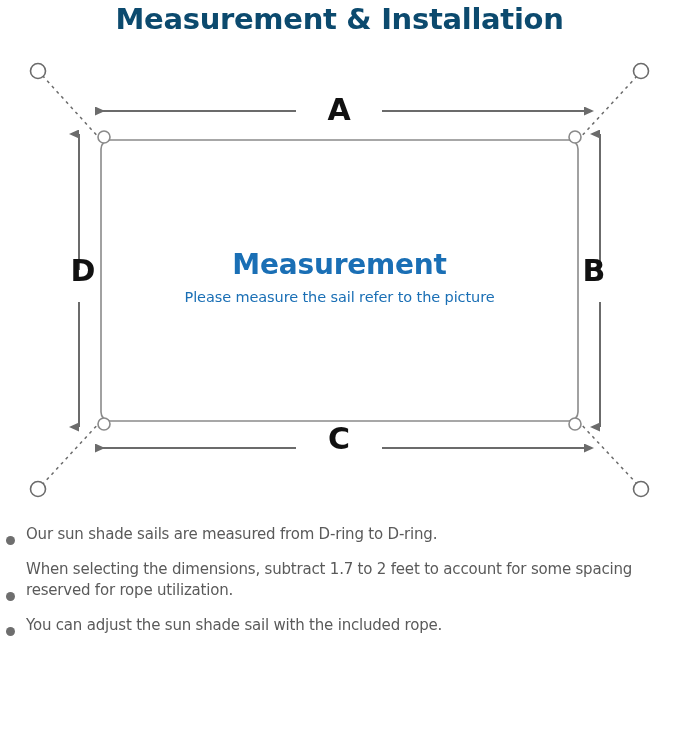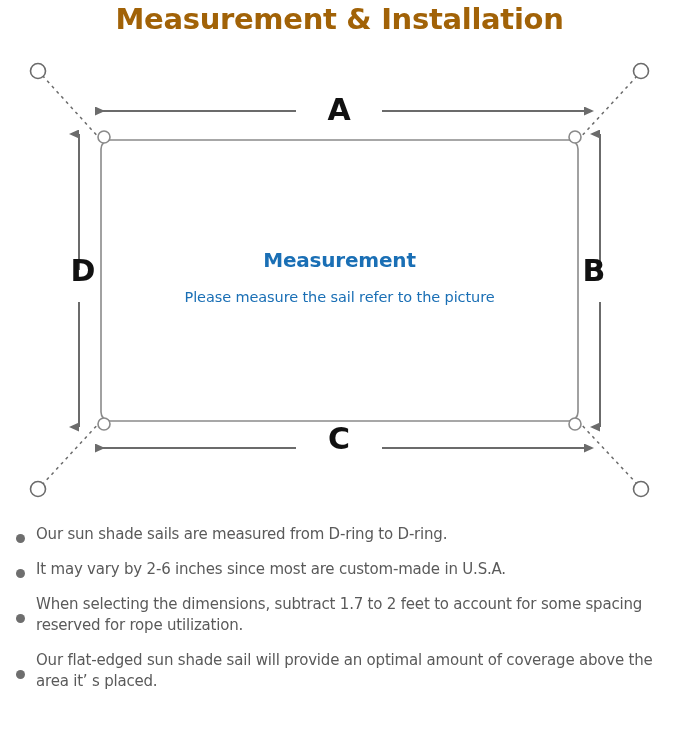--- a/index.html
+++ b/index.html
@@ -21,21 +21,21 @@
   #page-title {
     position: absolute;
     top: 0px;
     left: 0;
     width: 679px;
     text-align: center;
     font-family: "DejaVu Sans", sans-serif;
     font-size: 29px;
     font-weight: bold;
     letter-spacing: -0.3px;
-    color: #a16207;
+    color: #0c4a6e;
     line-height: 38px;
   }
 
   
   #diagram-wrap {
     position: absolute;
     top: 48px;
     left: 0;
     width: 679px;
     height: 465px;
@@ -47,21 +47,21 @@
   
   .sail-label {
     position: absolute;
     width: 679px;
     text-align: center;
     color: #1a6fb5;
   }
   #sail-heading {
     top: 200px;
     font-family: "DejaVu Sans", sans-serif;
-    font-size: 20px;
+    font-size: 28px;
     font-weight: bold;
     letter-spacing: -0.2px;
   }
   #sail-sub {
     top: 241px;
     font-family: "DejaVu Sans", sans-serif;
     font-size: 14.5px;
     font-weight: normal;
     letter-spacing: -0.1px;
   }
@@ -86,23 +86,23 @@
     position: absolute;
     top: 524px;
     left: 0;
     width: 679px;
     padding: 0;
     margin: 0;
   }
   .note-item {
     position: relative;
     display: flex;
-    align-items: center;
+    align-items: flex-end;
     margin: 0 0 14px 0;
-    padding: 0 14px 0 16px;
+    padding: 0 14px 0 6px;
   }
   .note-bullet {
     flex: 0 0 auto;
     width: 9px;
     height: 9px;
     border-radius: 50%;
     background: #6e6e6e;
     margin-top: 7px;
     margin-right: 11px;
   }
@@ -178,29 +178,25 @@
   <div id="dim-d" class="dim-letter">D</div>
 </div>
 
 <div id="notes">
 
   <div class="note-item">
     <span class="note-bullet"></span>
     <span class="note-text">Our sun shade sails are measured from D-ring to D-ring.</span>
   </div>
 
-  <div class="note-item">
-    <span class="note-bullet"></span>
-    <span class="note-text">It may vary by 2-6 inches since most are custom-made in U.S.A.</span>
-  </div>
 
   <div class="note-item">
     <span class="note-bullet"></span>
     <span class="note-text">When selecting the dimensions, subtract 1.7 to 2 feet to account for some spacing reserved for rope utilization.</span>
   </div>
 
-
   <div class="note-item">
     <span class="note-bullet"></span>
-    <span class="note-text">Our flat-edged sun shade sail will provide an optimal amount of coverage above the area it’ s placed.</span>
+    <span class="note-text">You can adjust the sun shade sail with the included rope.</span>
   </div>
 
+
 </div>
 
 </body></html>

